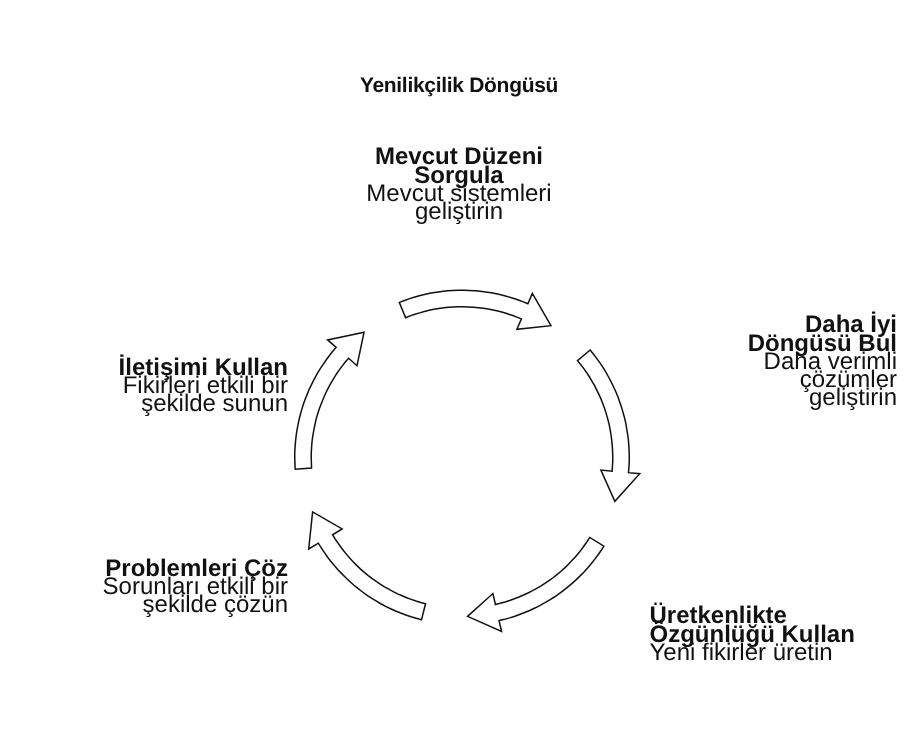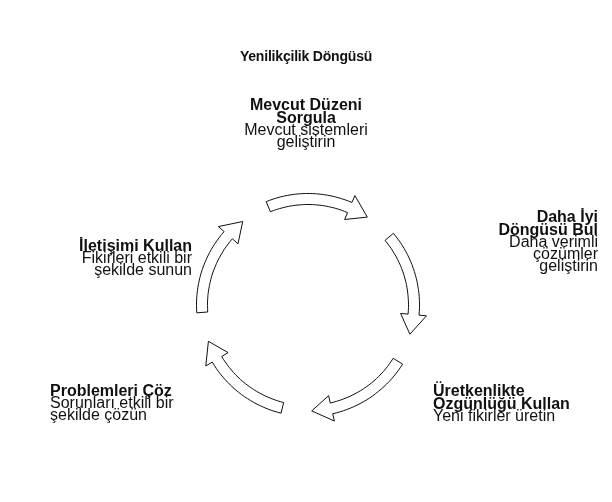--- a/index.html
+++ b/index.html
@@ -5,22 +5,22 @@
     html, body { margin: 0; padding: 0; background: #ffffff; }
     body { width: 612px; height: 502px; position: relative; overflow: hidden;
            font-family: "Liberation Sans", "DejaVu Sans", sans-serif; color: #111; }
     .title { position: absolute; left: 0; width: 612px; top: 48px; text-align: center;
              font-size: 14px; font-weight: bold; letter-spacing: -0.2px; }
     .node { position: absolute; font-size: 10px; line-height: 12px; }
     .node .head { font-weight: bold; font-size: 16px; line-height: 13px; }
     .node .desc { font-size: 16px; line-height: 12px; }
     #n0 { left: 236px; top: 98px; width: 140px; text-align: center; }
     #n1 { left: 458px; top: 210px; width: 140px; text-align: right; }
-    #n2 { left: 433px; top: 384px; width: 150px; text-align: left; }
-    #n3 { left: 50px;  top: 384px; width: 142px; text-align: left; }
+    #n2 { left: 433px; top: 404px; width: 150px; text-align: left; }
+    #n3 { left: 50px;  top: 373px; width: 142px; text-align: right; }
     #n4 { left: 46px;  top: 218px; width: 146px; text-align: right; margin-top: 21px; }
     svg.cycle { position: absolute; left: 0; top: 0; }
   </style>
 </head>
 <body>
 
 <div class="title">Yenilikçilik Döngüsü</div>
 
 <svg class="cycle" width="612" height="502" viewBox="0 0 612 502">
   <g id="arrows" fill="#ffffff" stroke="#111111" stroke-width="1" stroke-linejoin="miter">

